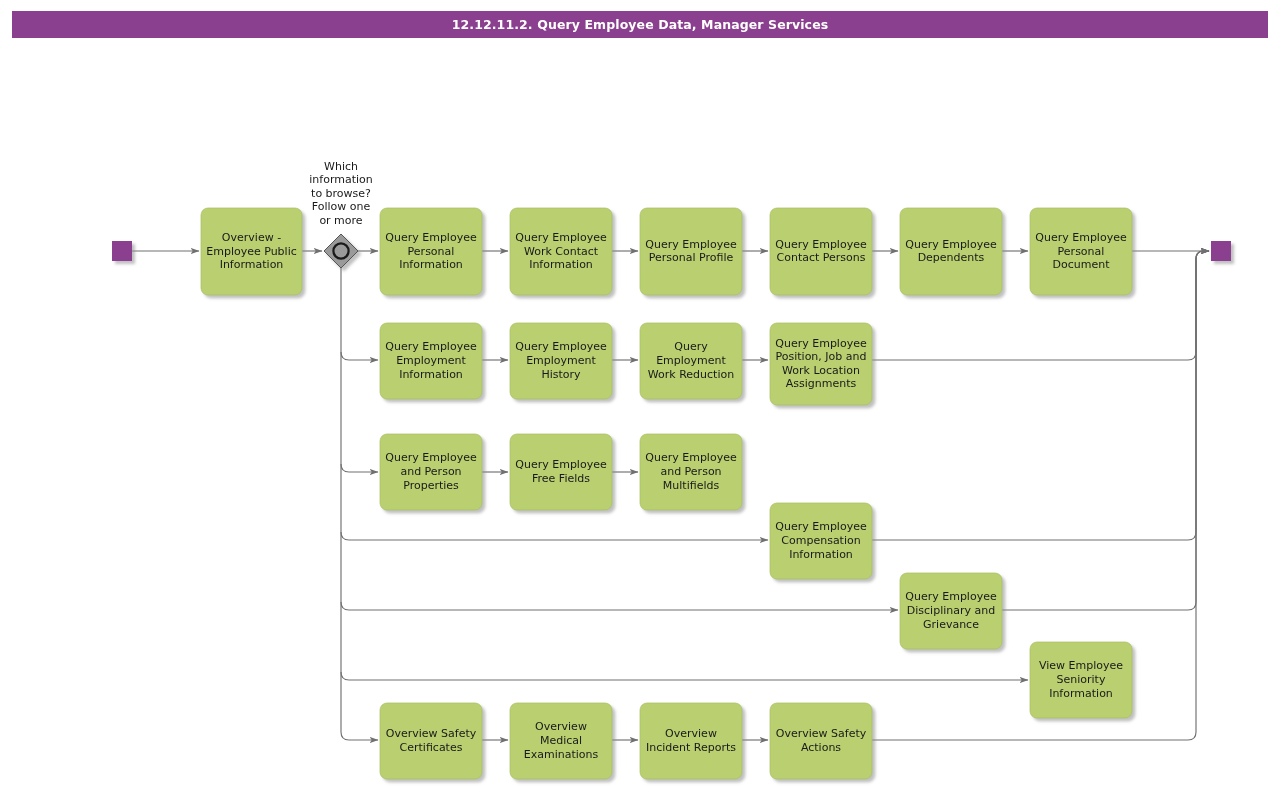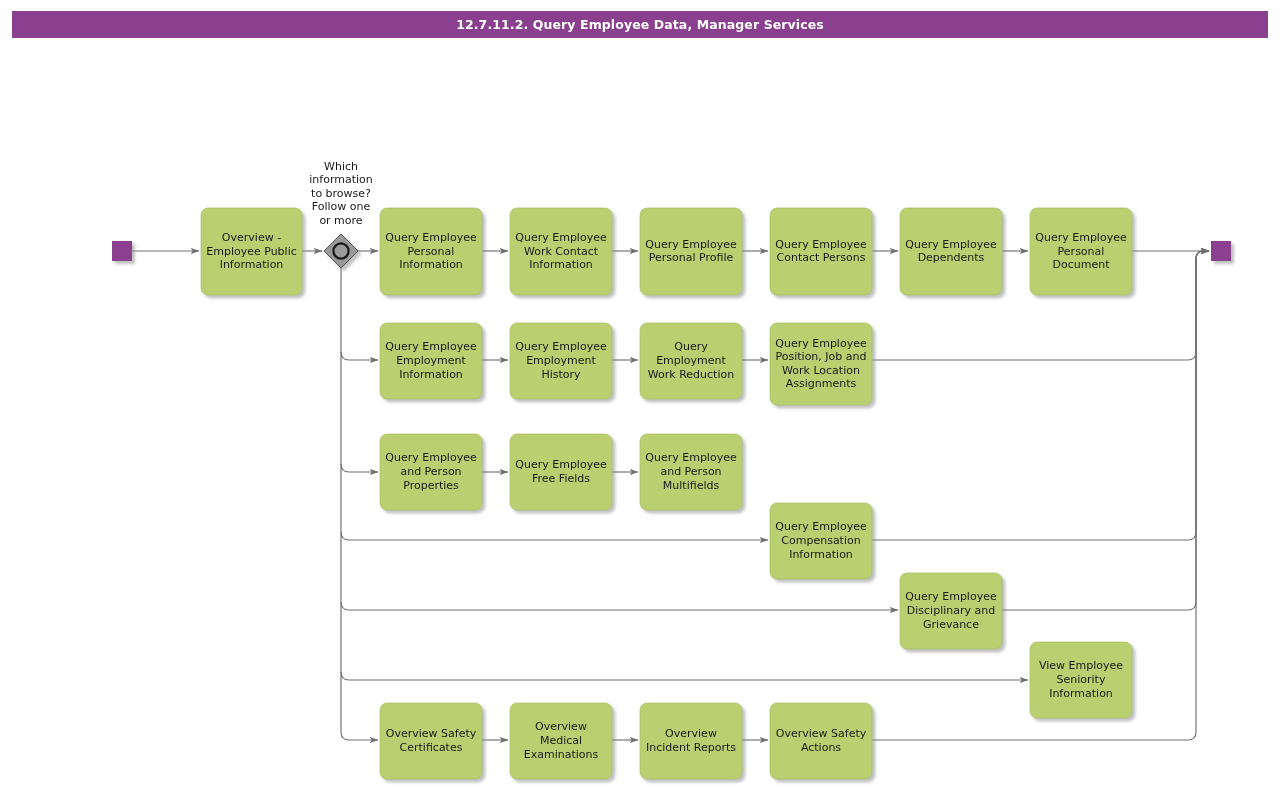--- a/index.html
+++ b/index.html
@@ -54,21 +54,21 @@
     font-family: "DejaVu Sans", sans-serif;
     font-size: 11px;
     fill: #1a1a1a;
     text-anchor: middle;
   }
 </style>
 </head>
 <body>
 
 <div id="titlebar">
-  <span class="title-text">12.7.11.2. Query Employee Data, Manager Services</span>
+  <span class="title-text">12.12.11.2. Query Employee Data, Manager Services</span>
 </div>
 
 <div id="canvas">
   <svg id="flow-svg" width="1280" height="790" viewBox="0 0 1280 790">
     <defs>
       <marker id="arrowhead" markerWidth="9" markerHeight="7" refX="8.5" refY="3.5" orient="auto" markerUnits="userSpaceOnUse">
         <path d="M0,0.4 L9,3.5 L0,6.6 L2.2,3.5 Z" fill="#707070"></path>
       </marker>
       <filter id="dropshadow" x="-20%" y="-20%" width="150%" height="150%">
         <feDropShadow dx="3" dy="3" stdDeviation="1.6" flood-color="#8c8c8c" flood-opacity="0.55"></feDropShadow>

